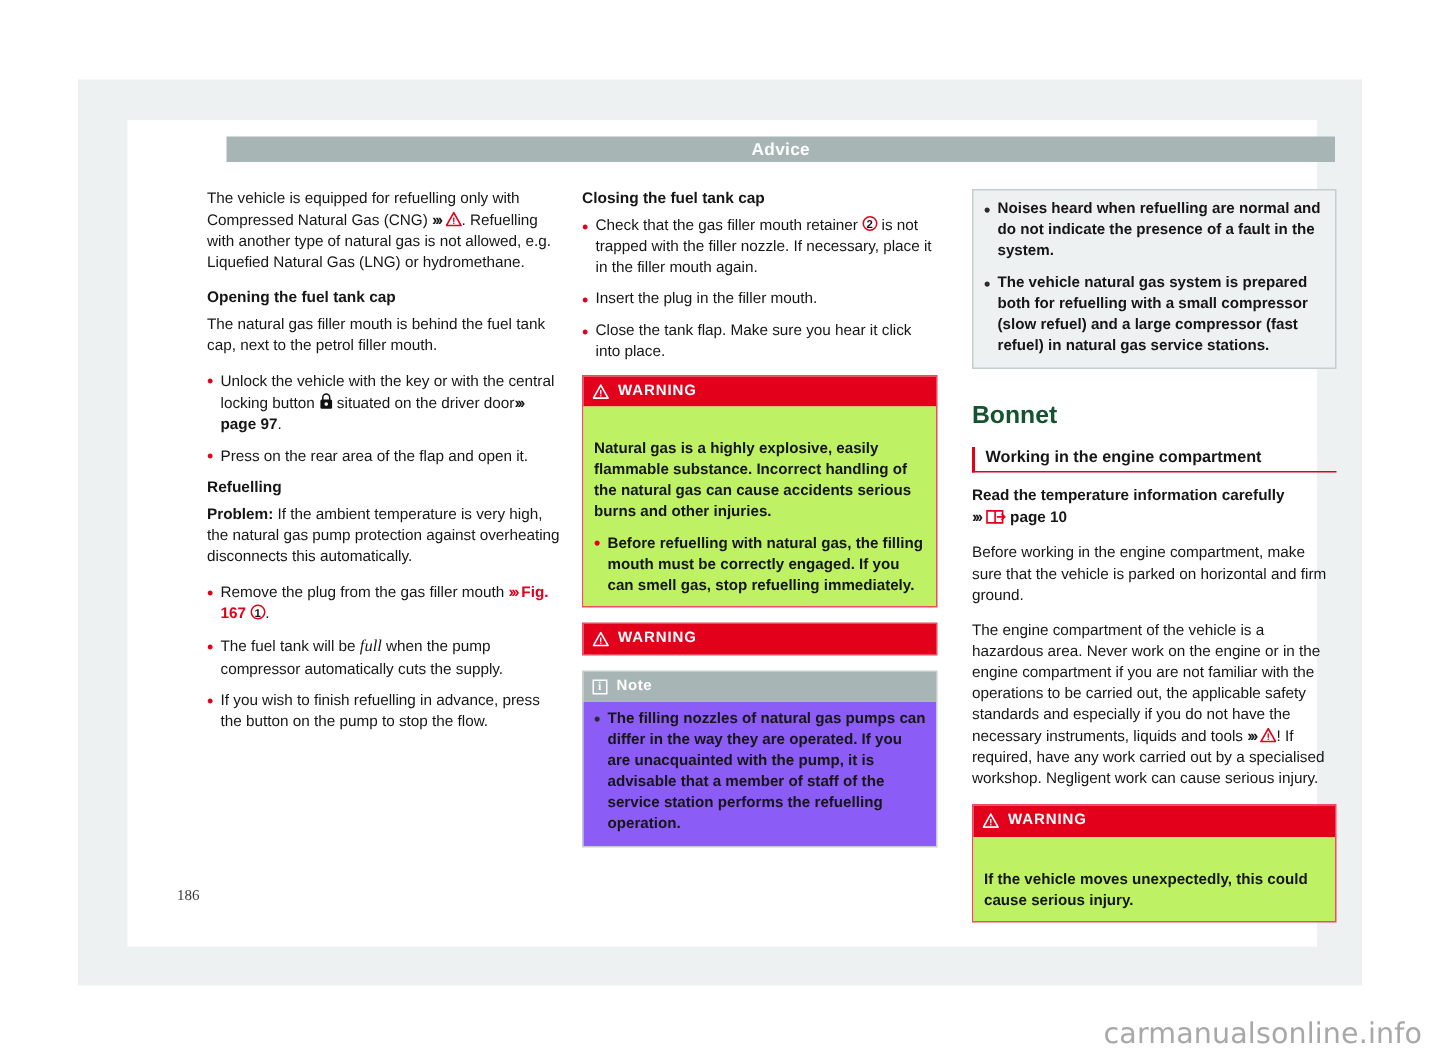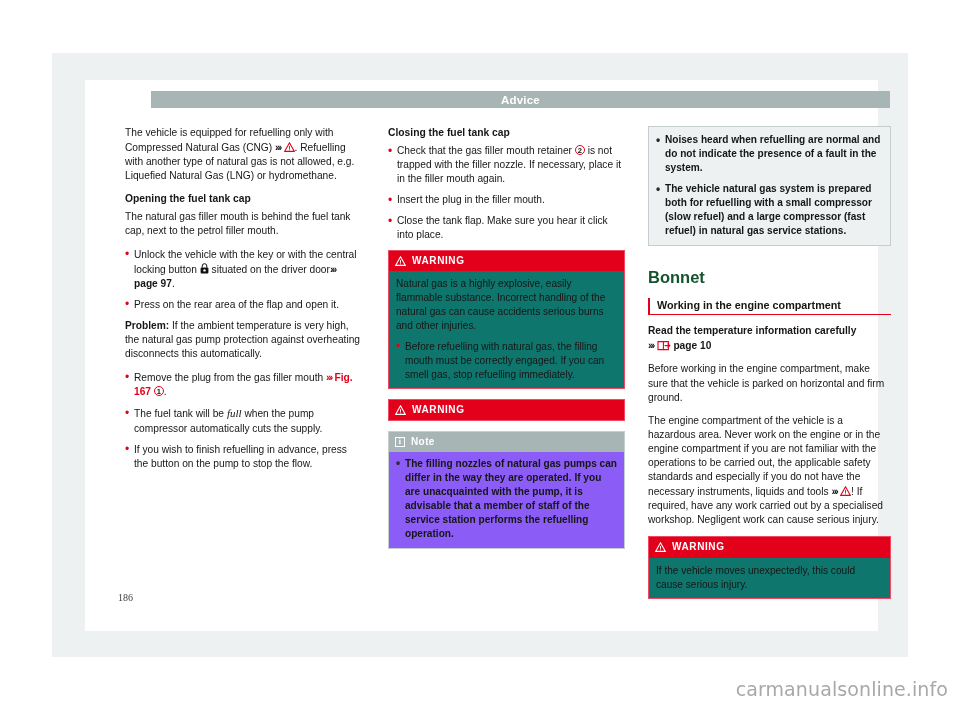--- a/index.html
+++ b/index.html
@@ -66,21 +66,21 @@
   
   .col {
     position: absolute;
     top: 46px;
     width: 237px;
     font-size: 10.2px;
     line-height: 14.1px;
     color: #161616;
     text-align: left;
   }
-  #col-1 { left: 40px; }
+  #col-1 { left: 53px; }
   #col-2 { left: 303px; }
   #col-3 { left: 563px; width: 243px; }
 
   p { margin: 0 0 0 0; }
 
   .para { margin-bottom: 9px; }
 
   h3.sub {
     font-size: 10.3px;
     font-weight: bold;
@@ -170,23 +170,23 @@
     color: #ffffff;
     font-size: 10px;
     font-weight: bold;
     letter-spacing: .6px;
     padding: 3px 6px 3px 6px;
     display: flex;
     align-items: center;
     gap: 6px;
   }
   .box-body {
-    background: #0f766e;
-    padding: 6px 7px 6px 7px;
-    font-weight: normal;
+    background: #bef264;
+    padding: 22px 7px 6px 7px;
+    font-weight: bold;
     font-size: 10.1px;
     line-height: 14px;
   }
   .box-body .bullet { margin-bottom: 0; }
   .box-body .bullet::before { color: #e2001a; }
   .box-body p + p { margin-top: 7px; }
 
   
   .note {
     margin: 3px 0 10px 0;
@@ -300,20 +300,21 @@
       <p class="para">The natural gas filler mouth is behind the fuel tank cap, next to the petrol filler mouth.</p>
 
       <div class="bullet"><span>Unlock the vehicle with the key or with the central locking button</span> <span class="lock-ico"><svg width="9" height="11" viewBox="0 0 9 11">
               <path d="M2.2 4.6 V3.0 a2.3 2.3 0 0 1 4.6 0 V4.6" fill="none" stroke="#111" stroke-width="1"></path>
               <rect x="0.6" y="4.4" width="7.8" height="6.1" rx="1" fill="#111"></rect>
               <circle cx="4.5" cy="7.4" r="1.2" fill="#fff"></circle>
             </svg></span> <span>situated on the driver door</span><span class="chev bold">›››</span> <span class="bold">page 97</span><span>.</span></div>
 
       <div class="bullet">Press on the rear area of the flap and open it.</div>
 
+      <h3 class="sub spacer-before">Refuelling</h3>
 
       <p class="para"><span class="bold">Problem:</span><span> If the ambient temperature is very high, the natural gas pump protection against overheating disconnects this automatically.</span></p>
 
       <div class="bullet"><span>Remove the plug from the gas filler mouth</span> <span class="chev bold red">›››</span> <span class="bold red">Fig. 167</span> <span class="circnum">1</span><span>.</span></div>
 
 
       <div class="bullet"><span>The fuel tank will be </span><span class="ital">full</span><span> when the pump compressor automatically cuts the supply.</span></div>
 
       <div class="bullet">If you wish to finish refuelling in advance, press the button on the pump to stop the flow.</div>
     </div>

